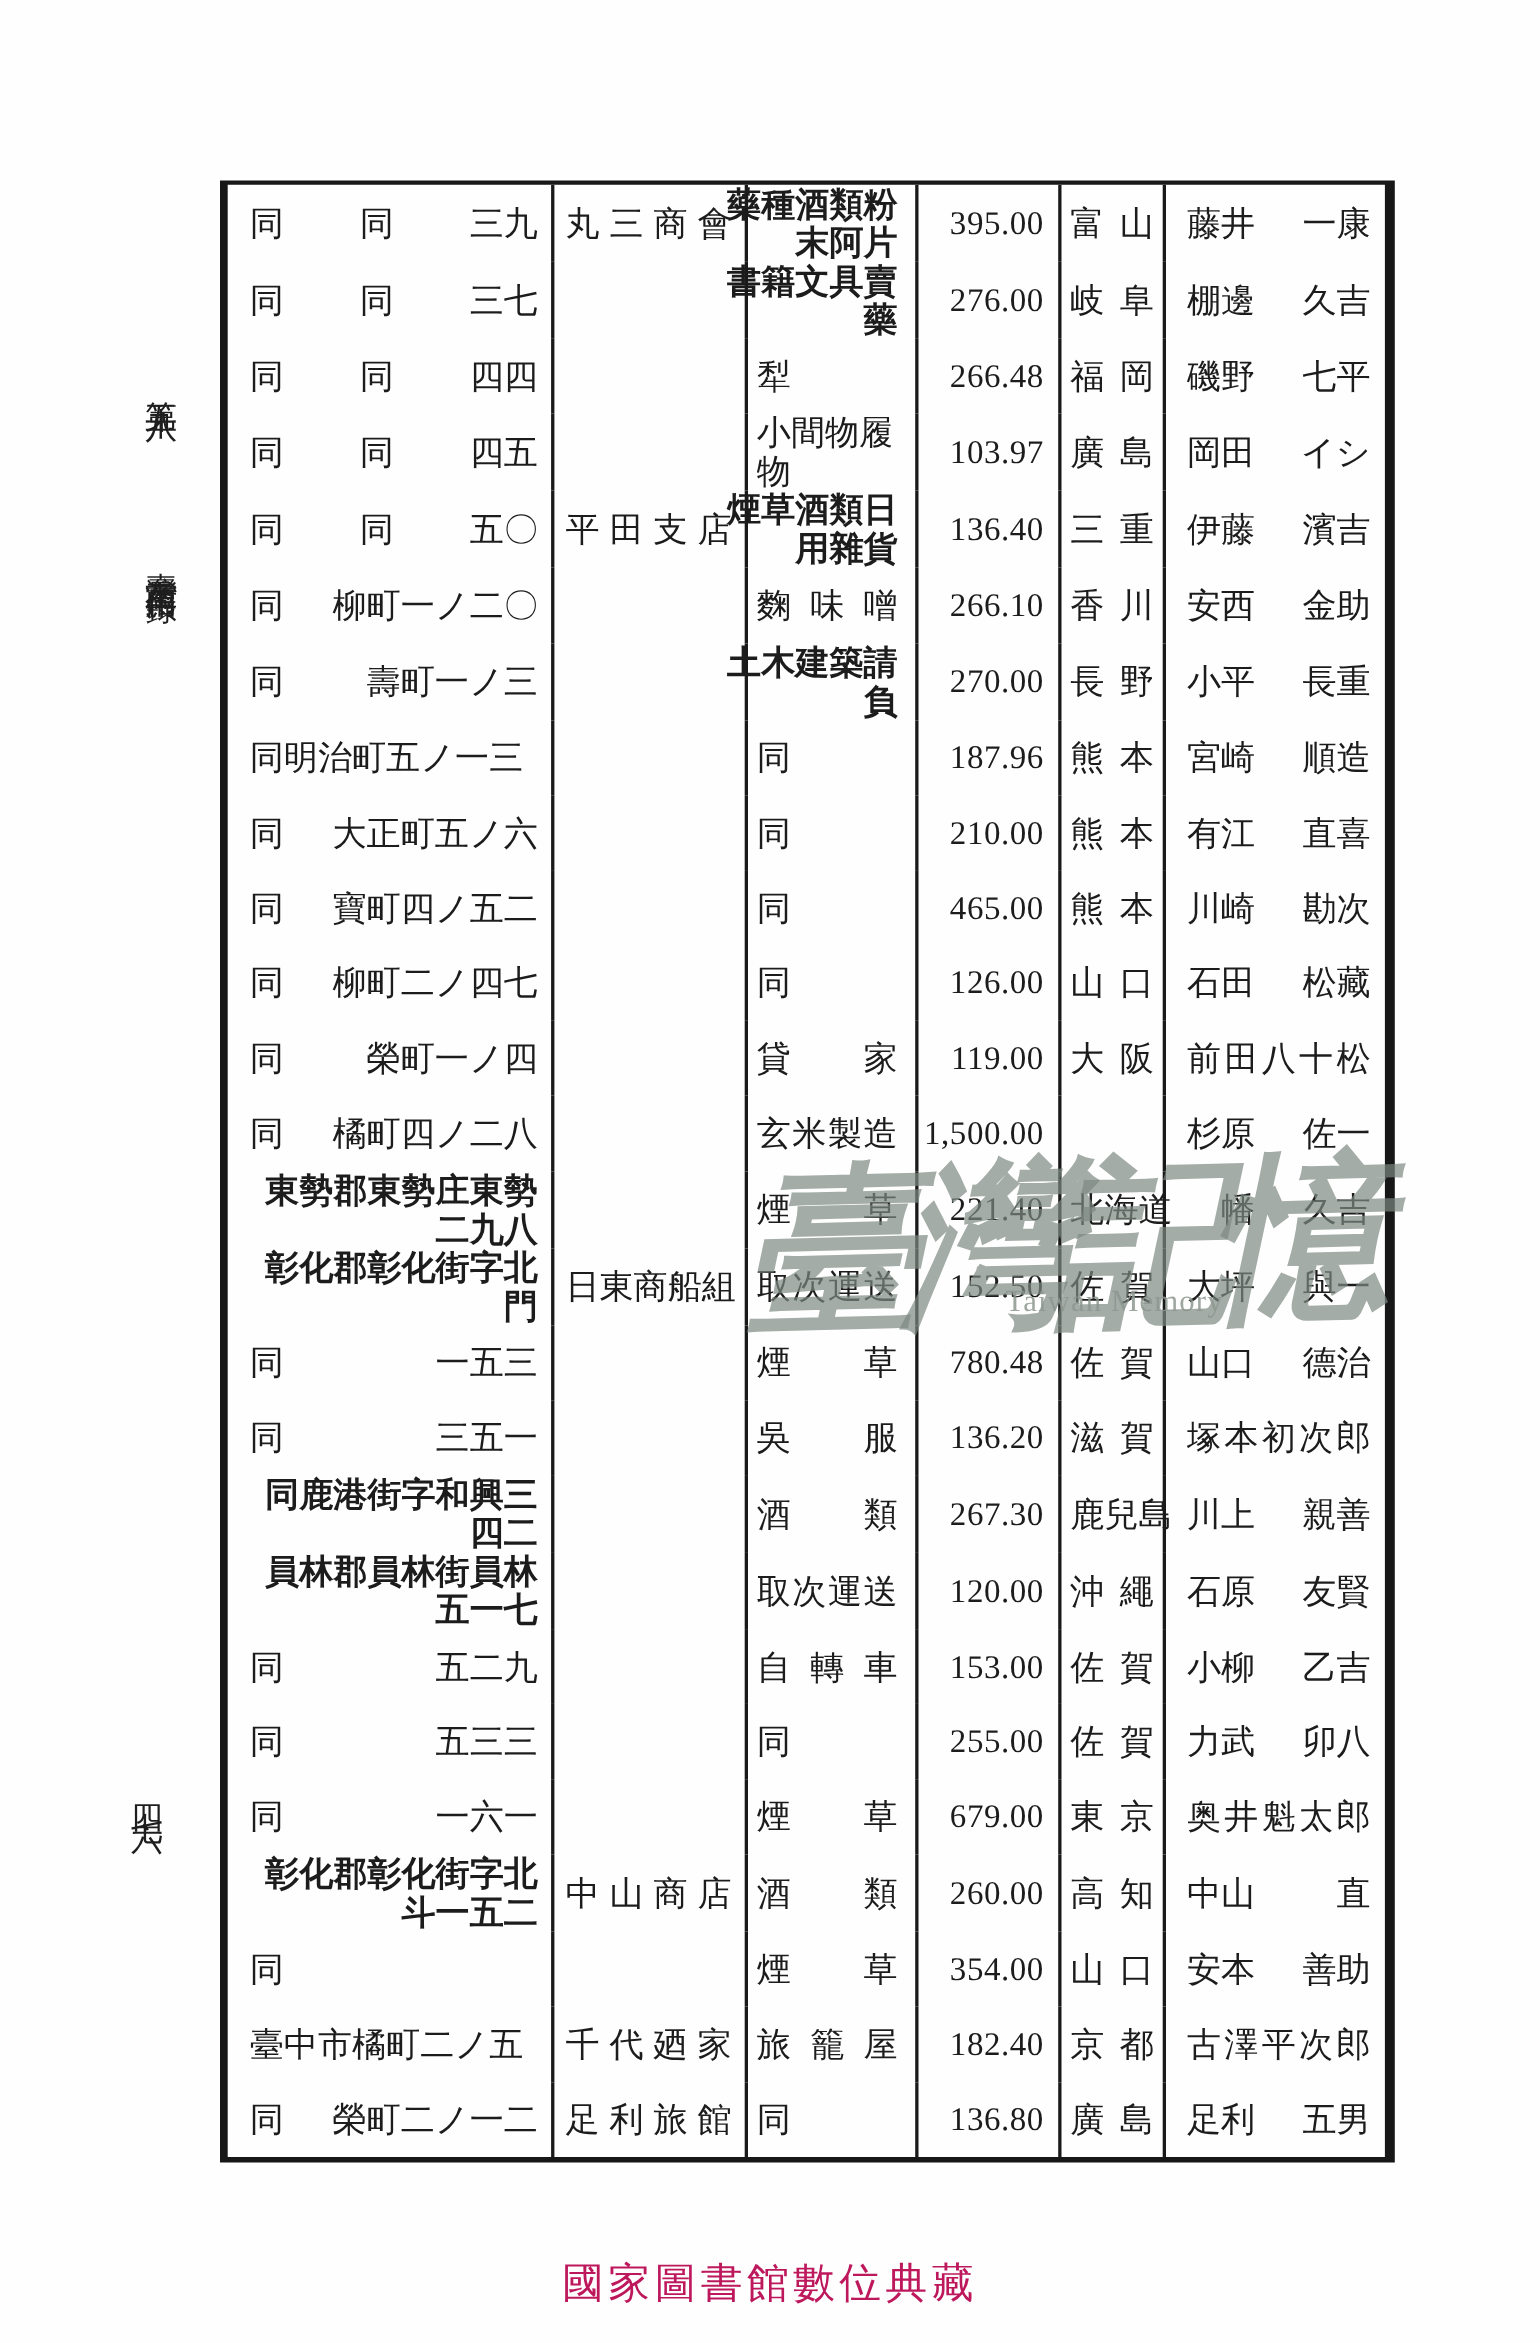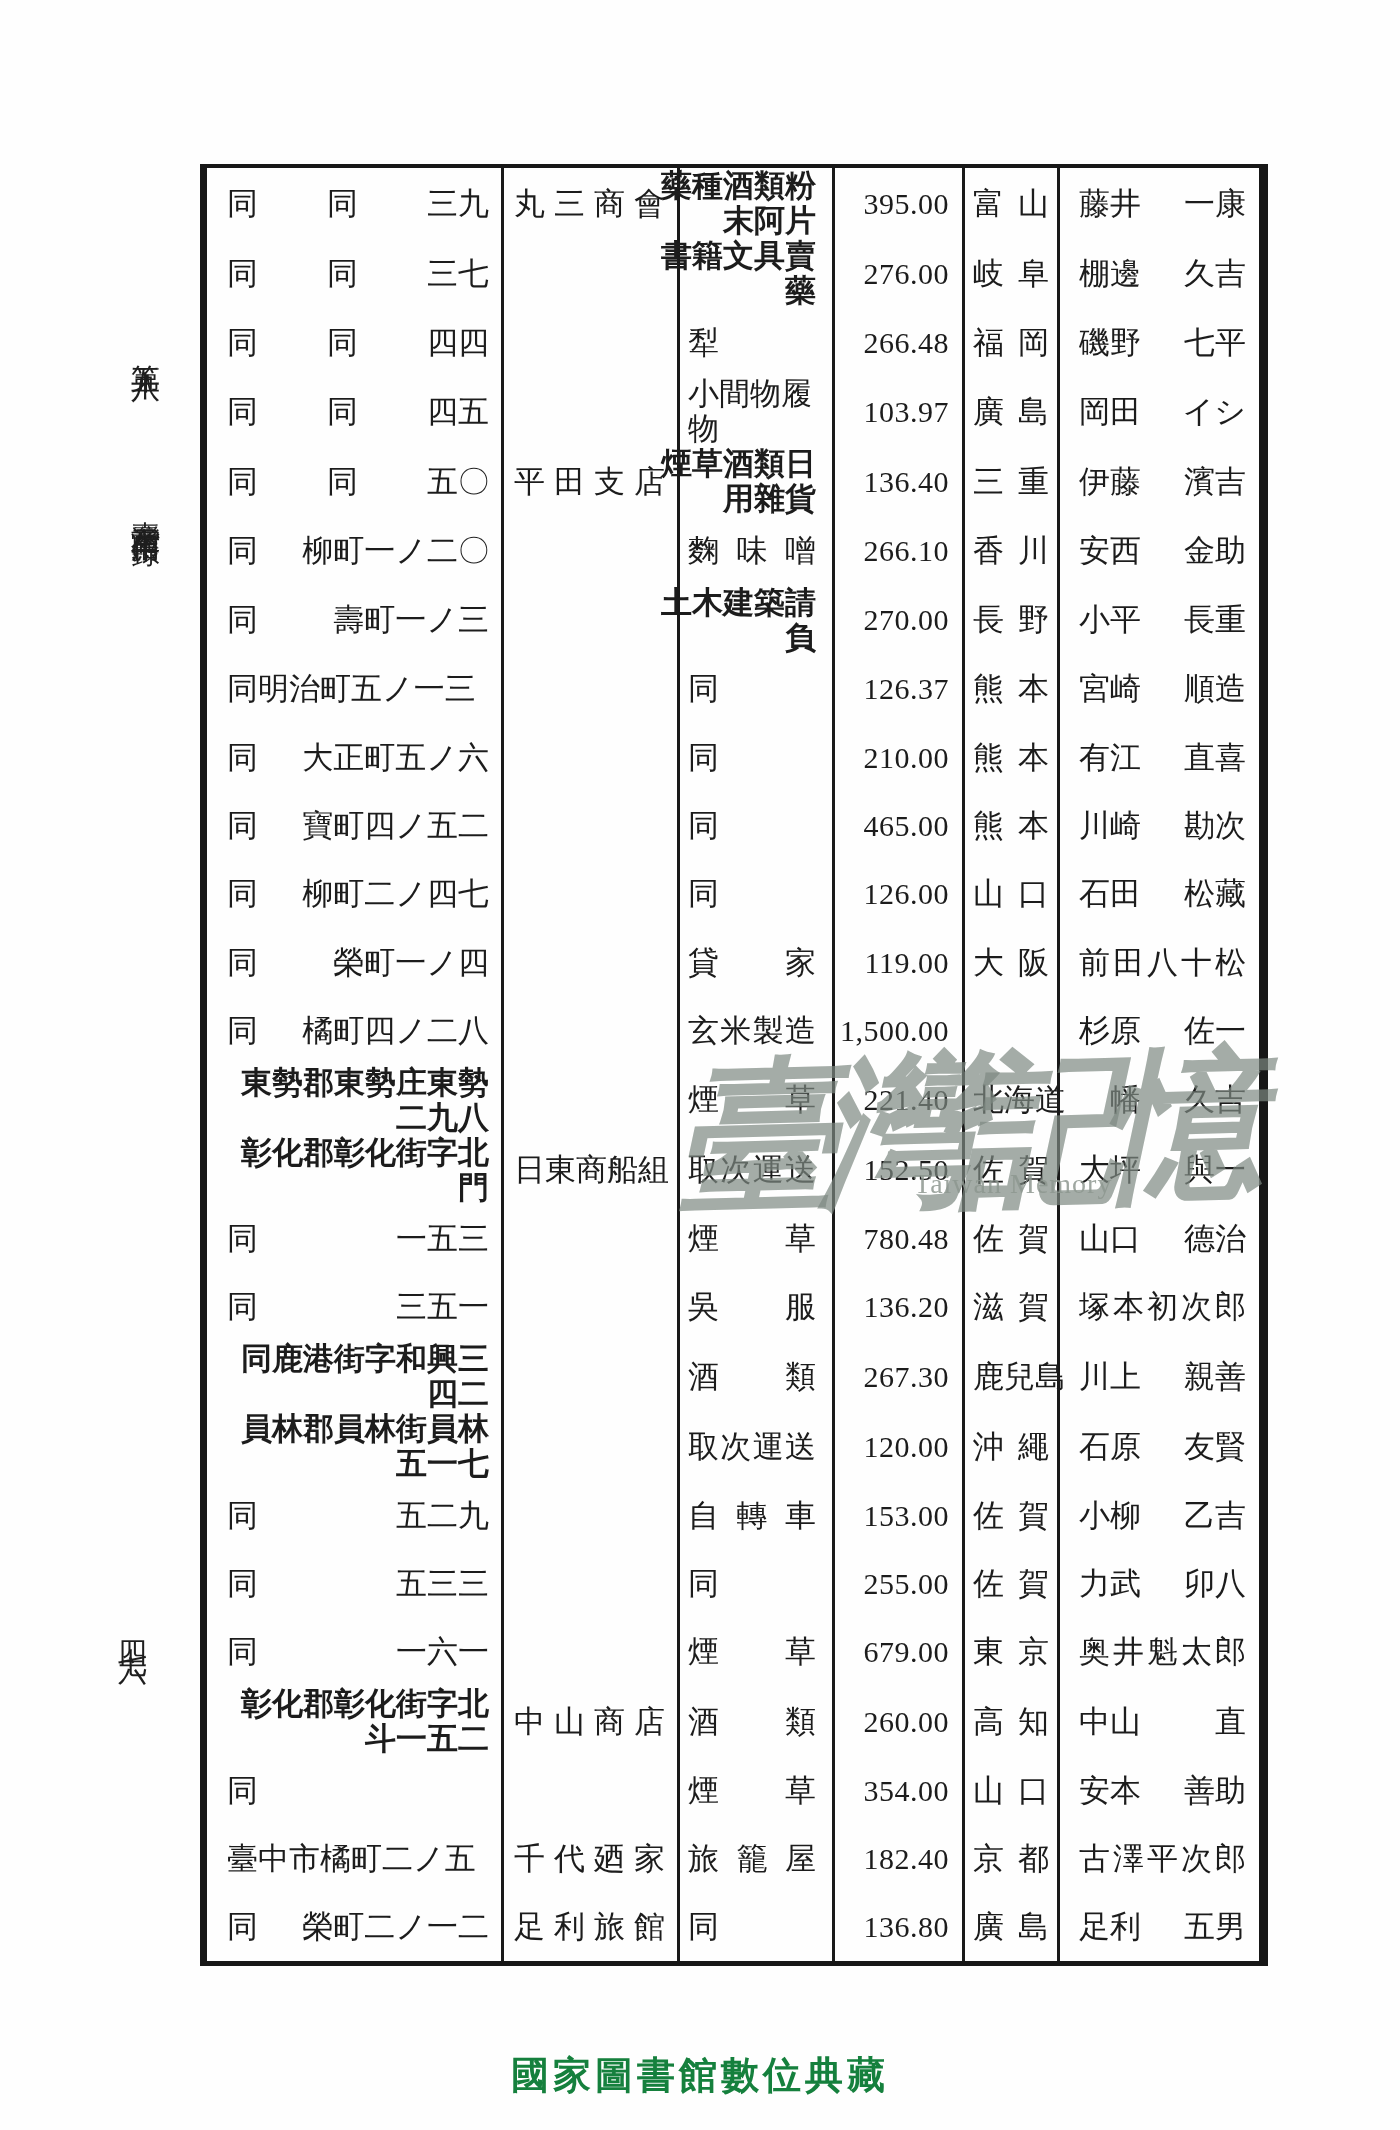--- a/index.html
+++ b/index.html
@@ -53,21 +53,21 @@
     color: rgba(126, 137, 129, 0.70);
     transform: rotate(-1.5deg) scaleY(1.04);
   }
   #wmEn {
     position: absolute; left: 238px; top: 142px;
     font-size: 28px; font-style: normal; letter-spacing: 1px;
     color: rgba(141, 150, 143, 0.85);
   }
   #footer {
     position: absolute; left: 0; top: 2050px; width: 100%;
-    text-align: center; font-size: 38px; letter-spacing: 4px; color: #15803d; font-weight: bold;
+    text-align: center; font-size: 38px; letter-spacing: 4px; color: #be185d;
   }
 </style>
 </head>
 <body>
 
 <div id="marginTitle" class="vtext">第五十八</div>
 <div id="marginSub" class="vtext">臺灣商工信用錄</div>
 <div id="pageNum" class="vtext">四七六</div>
 
 <div id="sheet">
@@ -203,21 +203,21 @@
       <span>長</span>
       <span>野</span>
     </div>
     <div class="cell c6 jy">
       <span>小平</span>
       <span>長重</span>
     </div>
     <div class="cell c1">同明治町五ノ一三</div>
     <div class="cell c2"></div>
     <div class="cell c3">同</div>
-    <div class="cell c4">126.37</div>
+    <div class="cell c4">187.96</div>
     <div class="cell c5 jy">
       <span>熊</span>
       <span>本</span>
     </div>
     <div class="cell c6 jy">
       <span>宮崎</span>
       <span>順造</span>
     </div>
     <div class="cell c1 jy">
       <span>同</span>

